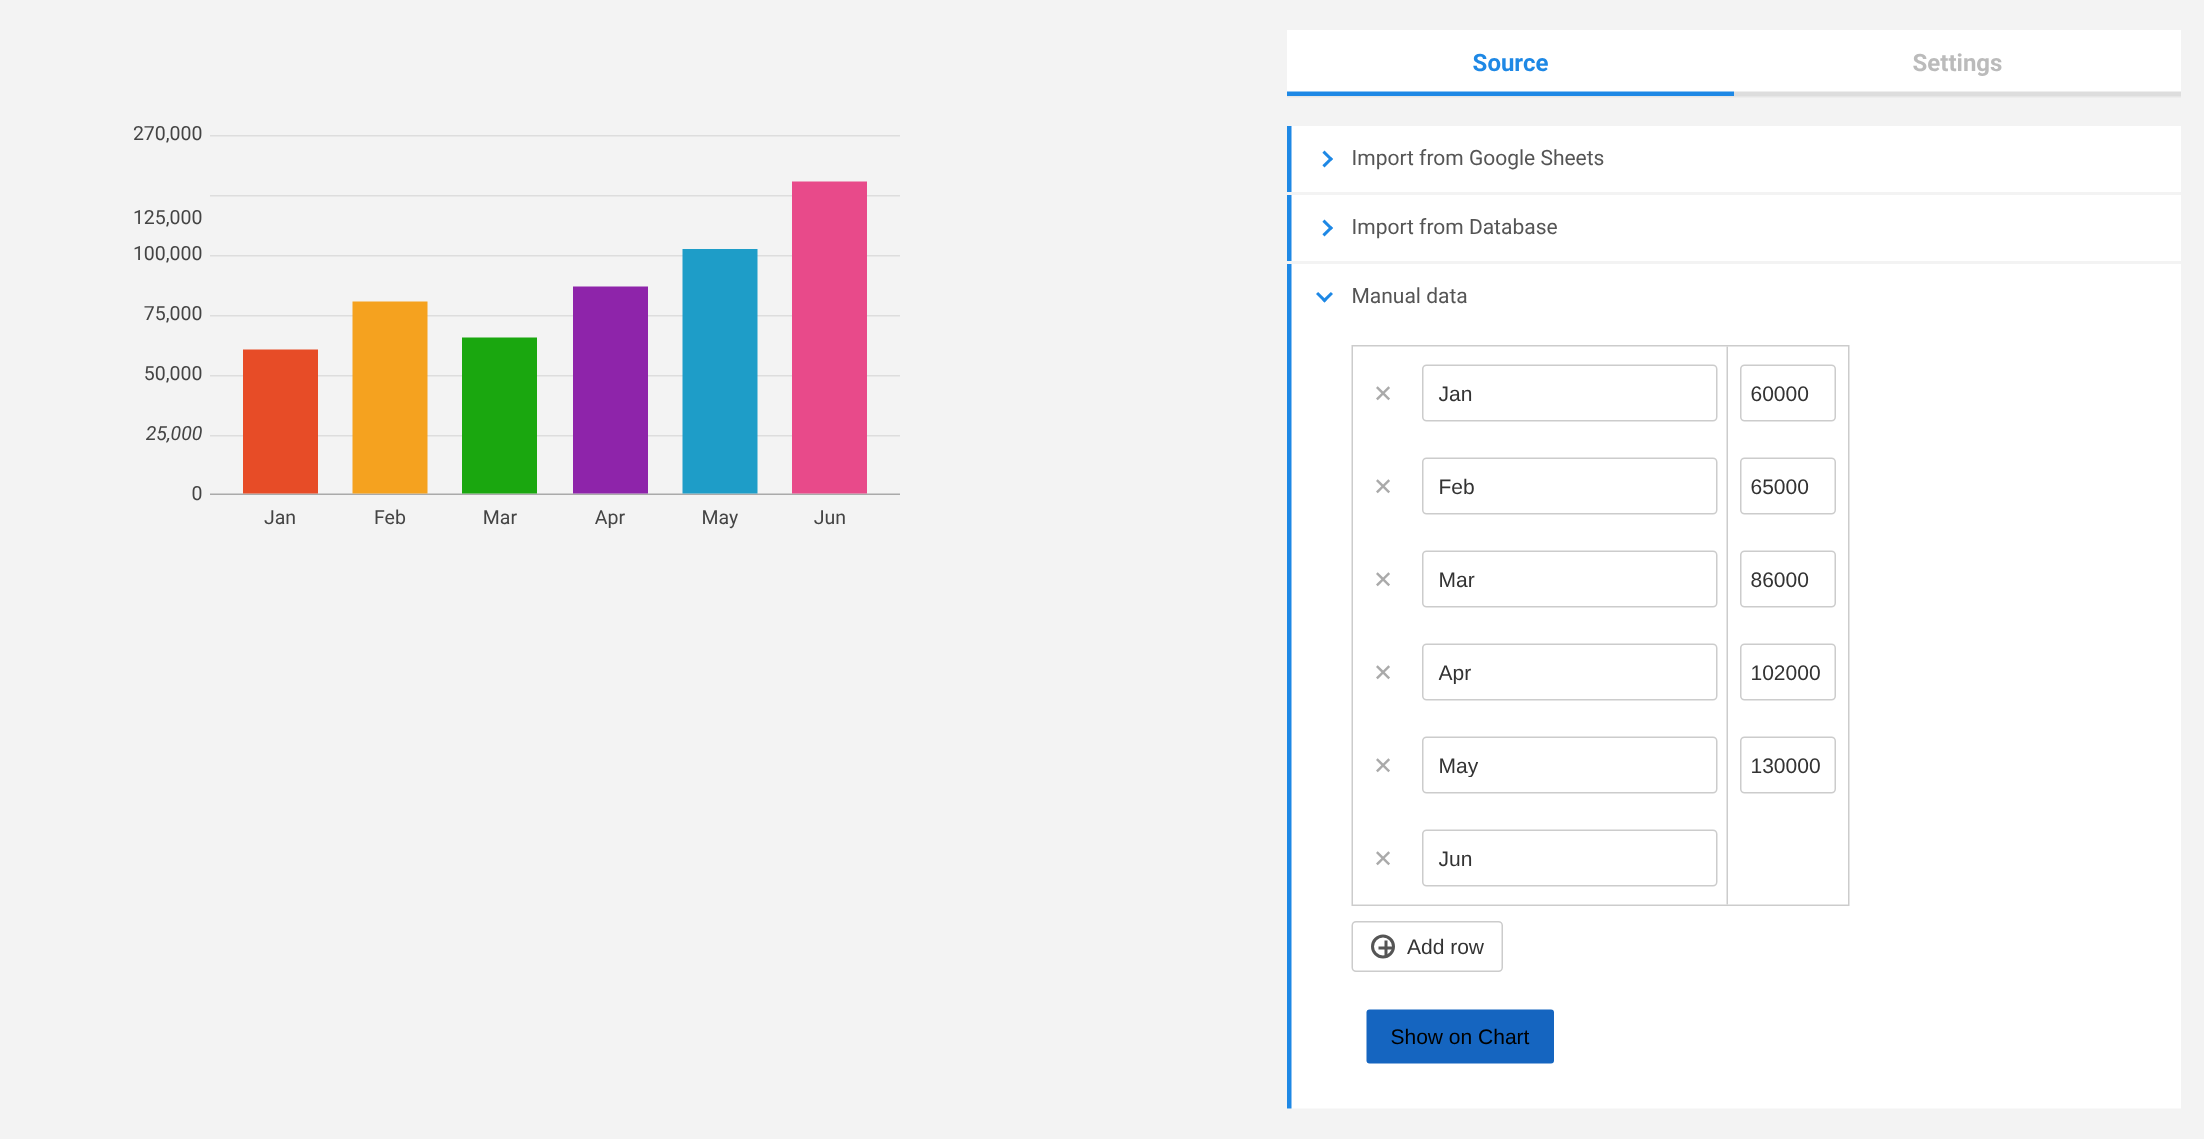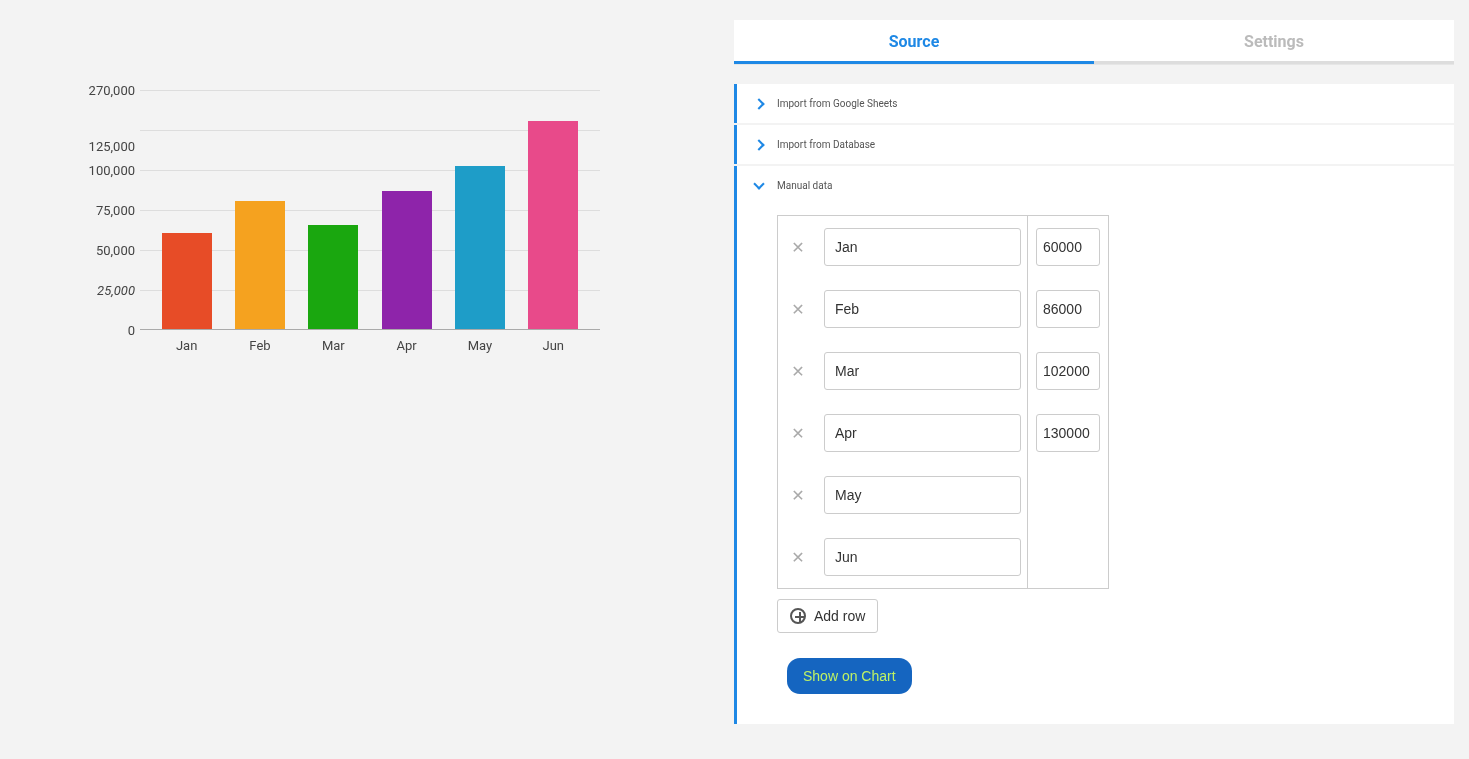--- a/index.html
+++ b/index.html
@@ -78,21 +78,21 @@
     width: 460px;
     display: flex;
     justify-content: space-around;
     padding: 0 10px;
     font-size: 13px;
     color: #444;
   }
   .xlabels span { width: 50px; text-align: center; }
 
   .config-pane {
-    width: 735px;
+    width: 611px;
     padding: 0 15px 0 0;
   }
   .tabs {
     display: flex;
     background: #fff;
     margin-top: 20px;
     box-shadow: 0 1px 0 rgba(0,0,0,0.05);
   }
   .tab {
     flex: 1;
@@ -114,21 +114,21 @@
   .acc-item {
     background: #fff;
     border-left: 3px solid #1e88e5;
     margin-bottom: 2px;
   }
   .acc-header {
     display: flex;
     align-items: center;
     gap: 10px;
     padding: 14px 18px;
-    font-size: 10px;
+    font-size: 14px;
     color: #555;
     cursor: pointer;
   }
   .chevron {
     width: 8px;
     height: 8px;
     border-right: 2px solid #1e88e5;
     border-bottom: 2px solid #1e88e5;
     transform: rotate(-45deg);
     margin-right: 4px;
@@ -203,23 +203,23 @@
     background: #555;
   }
   .plus-circle::before { left: 3px; top: 6px; width: 10px; height: 2px; }
   .plus-circle::after  { left: 7px; top: 2px; width: 2px; height: 10px; }
   .show-btn {
     display: inline-block;
     margin-top: 25px;
     margin-left: 10px;
     padding: 10px 16px;
     background: #1565c0;
-    color: #bef264;
+    color: #000000;
     border: none;
-    border-radius: 13px;
+    border-radius: 2px;
     font-size: 14px;
     cursor: pointer;
   }
 </style>
 </head>
 <body>
 
 <div class="layout">
 
   <div class="chart-pane">
@@ -338,20 +338,23 @@
                 </div>
                 <div class="data-cell">
                   <input class="cell-input" value="Jun" style="">
                 </div>
               </div>
             <div class="data-col col-val" id="col-val">
                 <div class="data-cell">
                   <input class="cell-input" value="60000" style="">
                 </div>
                 <div class="data-cell">
+                  <input class="cell-input" value="65000" style="">
+                </div>
+                <div class="data-cell">
                   <input class="cell-input" value="86000" style="">
                 </div>
                 <div class="data-cell">
                   <input class="cell-input" value="102000" style="">
                 </div>
                 <div class="data-cell">
                   <input class="cell-input" value="130000" style="">
                 </div>
               </div>
           </div>

